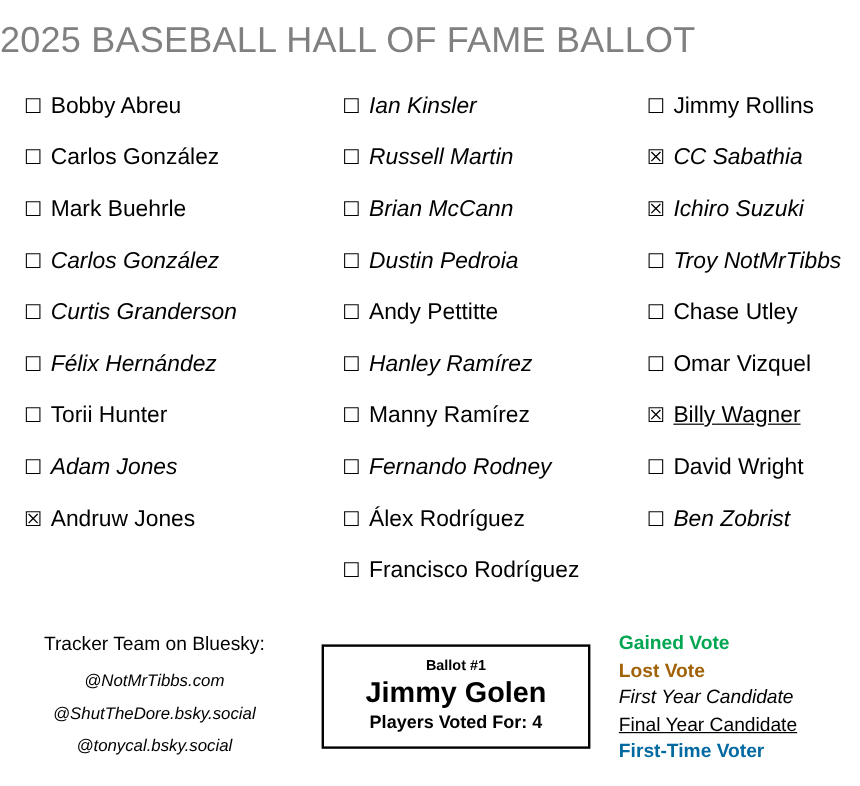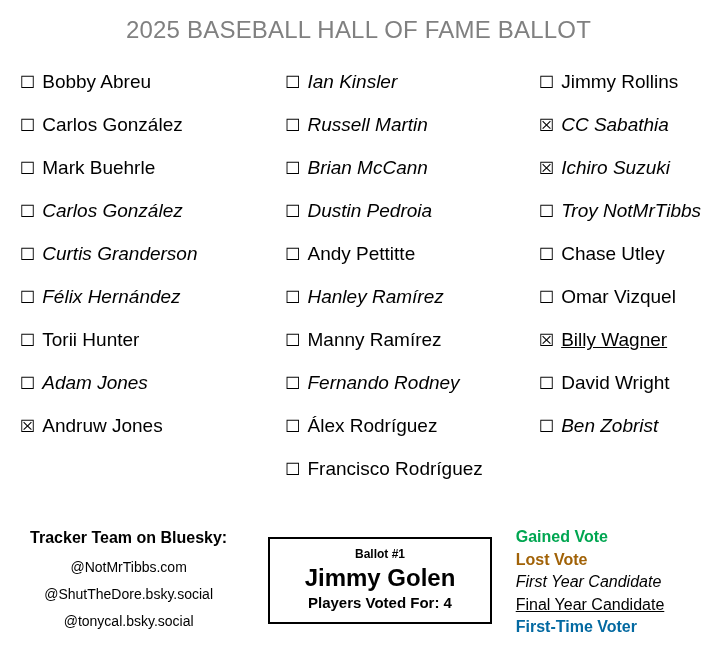--- a/index.html
+++ b/index.html
@@ -11,23 +11,23 @@
     height: 655px;
     background: #ffffff;
     font-family: "Liberation Sans", sans-serif;
     color: #000000;
     overflow: hidden;
     position: relative;
   }
 
   
   .page-title {
-    text-align: center;
+    text-align: left;
     color: #808080;
-    font-size: 24px;
+    font-size: 30px;
     font-weight: 400;
     letter-spacing: 0.2px;
     padding-top: 17px;
     line-height: 1.1;
     white-space: nowrap;
   }
 
   
   .ballot-columns {
     display: flex;
@@ -75,27 +75,28 @@
     align-items: flex-start;
   }
 
   .footer-trackers {
     width: 262px;
     padding-top: 11px;
     text-align: center;
   }
   .tracker-heading {
     font-size: 16px;
-    font-weight: bold;
+    font-weight: normal;
     margin-bottom: 12px;
   }
   .tracker-handle {
     font-size: 14px;
     margin-bottom: 11px;
     white-space: nowrap;
+    font-style: italic;
   }
 
   .footer-ballotbox {
     width: 250px;
     display: flex;
     justify-content: center;
     padding-top: 19px;
   }
   .ballot-card {
     border: 2px solid #000000;

